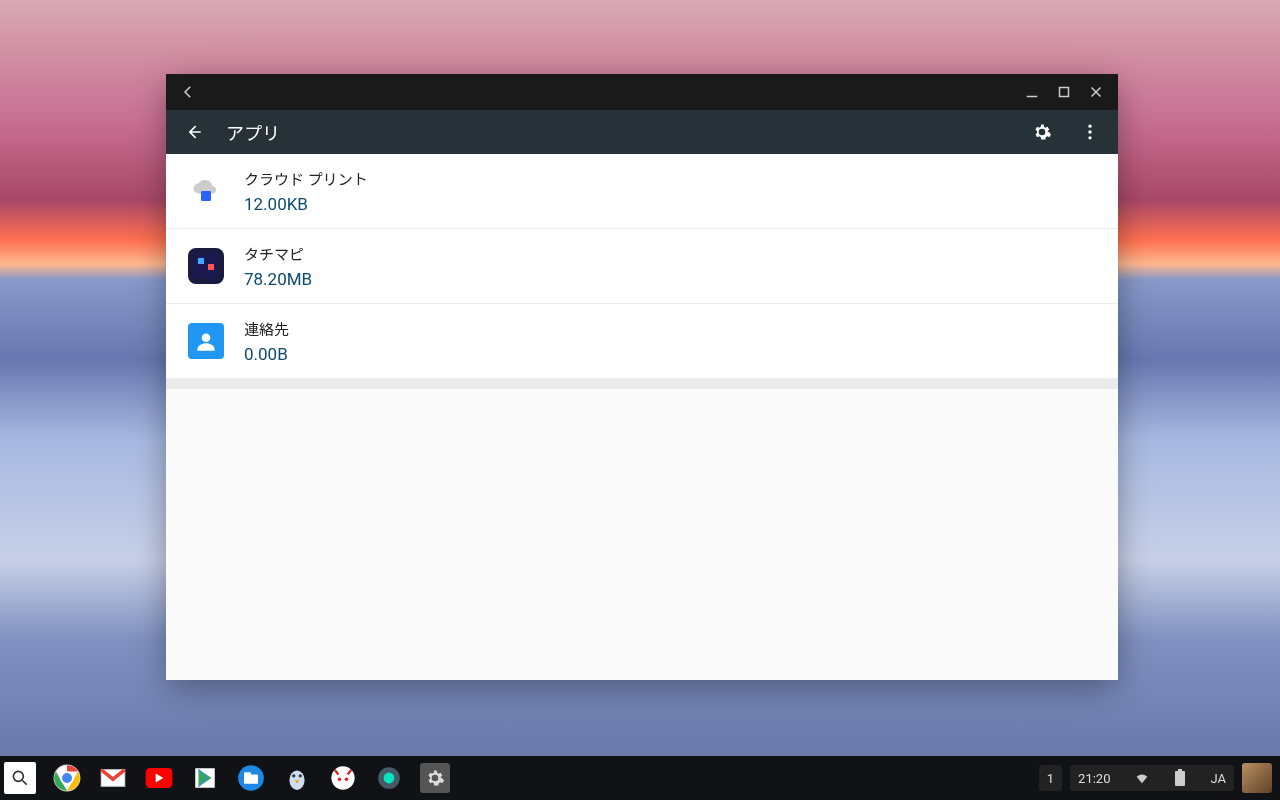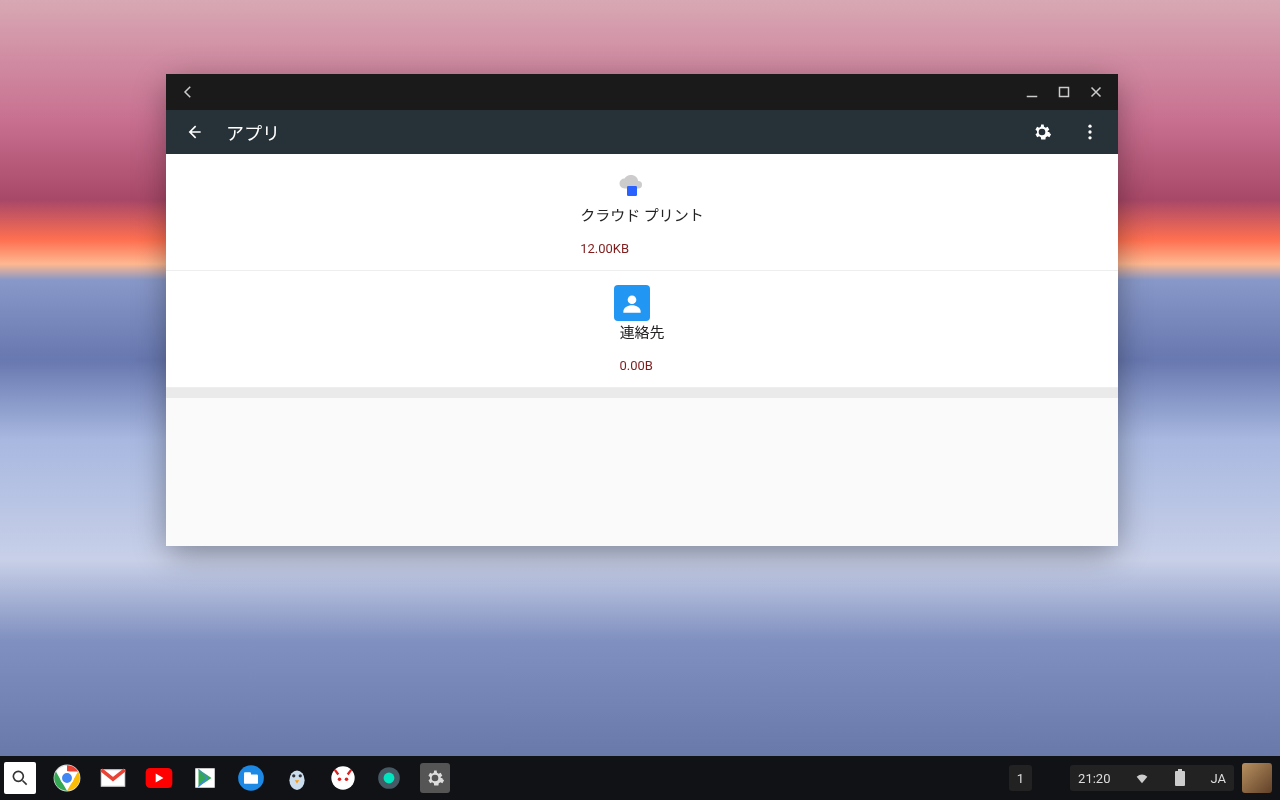--- a/index.html
+++ b/index.html
@@ -9,21 +9,21 @@
     #d8a8b4 0%, #c87090 15%, #a84868 25%, #ff7050 30%,
     #ffb890 33%, #8898c8 35%, #6878b0 45%,
     #a8b8e0 55%, #c8d0e8 70%, #8090c0 80%, #6070a0 100%);
   position: relative;
 }
 
 
 .window {
   position: absolute;
   left: 166px; top: 74px;
-  width: 952px; height: 472px;
+  width: 952px; height: 606px;
   background: #fff;
   box-shadow: 0 8px 32px rgba(0,0,0,0.35);
   display: flex; flex-direction: column; border-radius: 14px;
 }
 .titlebar {
   height: 36px; background: #1a1a1a;
   display: flex; align-items: center;
   color: #ccc; padding: 0 6px;
 }
 .titlebar .tb-left { flex: 1; display: flex; align-items: center; }
@@ -36,25 +36,25 @@
   padding: 0 12px; gap: 16px;
 }
 .appbar .ab-title { font-size: 18px; flex: 1; }
 .appbar .ab-btn { width: 32px; height: 32px; display: flex; align-items: center; justify-content: center; cursor: pointer; }
 .appbar svg { width: 20px; height: 20px; }
 
 .list { flex: 1; overflow: auto; background: #fafafa; }
 .row {
   display: flex; align-items: center;
   padding: 14px 22px; background: #fff;
-  border-bottom: 1px solid #eee; cursor: pointer; flex-direction: column;
+  border-bottom: 1px solid #eee; cursor: pointer;
 }
 .row .icon { width: 36px; height: 36px; border-radius: 4px; margin-right: 20px; flex-shrink: 0; display: flex; align-items: center; justify-content: center; }
 .row .txt .name { font-size: 15px; color: #222; }
-.row .txt .size { font-size: 13px; color: #7f1d1d; margin-top: 16px; }
+.row .txt .size { font-size: 17px; color: #0c4a6e; margin-top: 5px; }
 .list-bottom { height: 10px; background: #eaeaea; }
 
 
 .taskbar {
   position: absolute; bottom: 0; left: 0; right: 0;
   height: 44px; background: rgba(10,10,10,0.92);
   display: flex; align-items: center; padding: 0 4px;
 }
 .tb-left-icons { display: flex; align-items: center; gap: 16px; }
 .tb-icon { width: 30px; height: 30px; display: flex; align-items: center; justify-content: center; cursor: pointer; border-radius: 4px; }
@@ -130,20 +130,33 @@
             <path fill="#ccc" d="M6 14a4 4 0 010-8 6 6 0 0111 2 3 3 0 010 6H6z"></path>
             <rect x="8" y="12" width="8" height="8" fill="#2962ff" rx="1"></rect>
           </svg>
       </div>
       <div class="txt">
           <div class="name">クラウド プリント</div>
           <div class="size">12.00KB</div>
         </div>
     </div>
     <div class="row">
+      <div class="icon i-tachimapi" style="border-radius:8px;">
+        <svg width="24" height="24">
+            <rect width="24" height="24" fill="#1a1a50"></rect>
+            <rect x="4" y="4" width="6" height="6" fill="#4af"></rect>
+            <rect x="14" y="10" width="6" height="6" fill="#f55"></rect>
+          </svg>
+      </div>
+      <div class="txt">
+          <div class="name">タチマピ</div>
+          <div class="size">78.20MB</div>
+        </div>
+    </div>
+    <div class="row">
       <div class="icon i-contacts" style="border-radius:4px;">
         <svg width="26" height="26" viewBox="0 0 24 24" fill="#fff">
             <circle cx="12" cy="9" r="4"></circle>
             <path d="M4 20c0-4 4-6 8-6s8 2 8 6v1H4z"></path>
           </svg>
       </div>
       <div class="txt">
           <div class="name">連絡先</div>
           <div class="size">0.00B</div>
         </div>
@@ -221,21 +234,21 @@
     </div>
     <div class="tb-icon" style="background:#555;border-radius:3px;">
       <svg width="20" height="20" viewBox="0 0 24 24" fill="#ddd">
           <path d="M12 8a4 4 0 100 8 4 4 0 000-8zm9 4c0 .4 0 .8-.1 1.2l2 1.6-2 3.4-2.4-1a7 7 0 01-2 1.2l-.4 2.6H11l-.4-2.6a7 7 0 01-2-1.2l-2.4 1-2-3.4 2-1.6A7 7 0 016 12c0-.4 0-.8.1-1.2l-2-1.6 2-3.4 2.4 1a7 7 0 012-1.2L11 3h3l.4 2.6a7 7 0 012 1.2l2.4-1 2 3.4-2 1.6c.1.4.2.8.2 1.2z"></path>
         </svg>
     </div>
   </div>
   <div class="tb-spacer"></div>
   <div class="tb-right">
     <div class="tb-pill">1</div>
-    <div class="tb-pill" style="gap:24px;margin-left:30px;">
+    <div class="tb-pill" style="gap:24px;">
       <span>21:20</span>
       <svg width="16" height="16" viewBox="0 0 24 24" fill="#ccc">
           <path d="M12 20l8-10a13 13 0 00-16 0l8 10z"></path>
         </svg>
       <svg width="12" height="18" viewBox="0 0 12 18" fill="#ccc">
           <rect x="1" y="2" width="10" height="15" rx="1"></rect>
           <rect x="4" y="0" width="4" height="2"></rect>
         </svg>
       <span>JA</span>
     </div>

